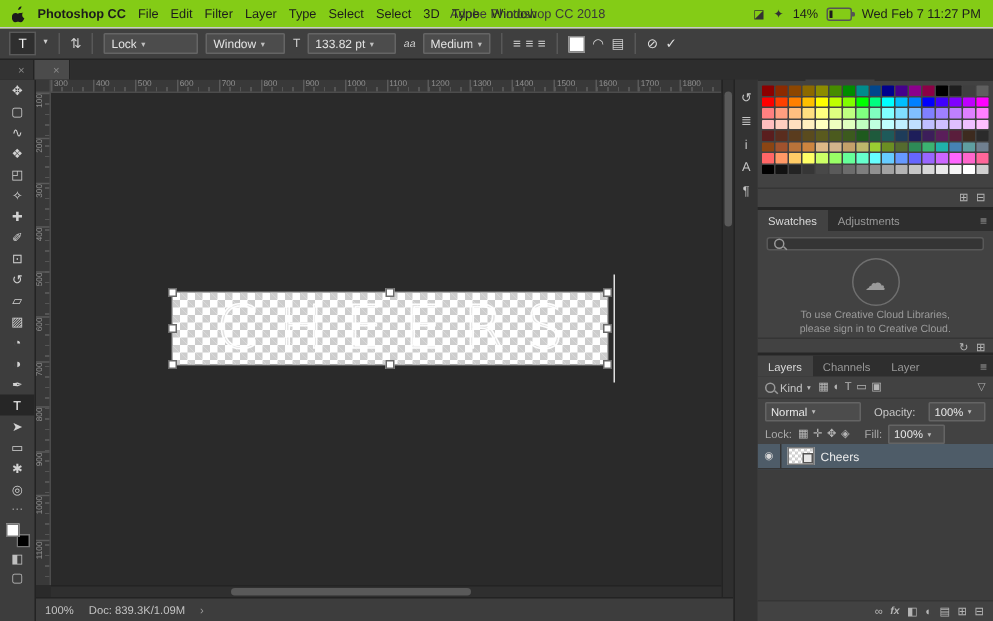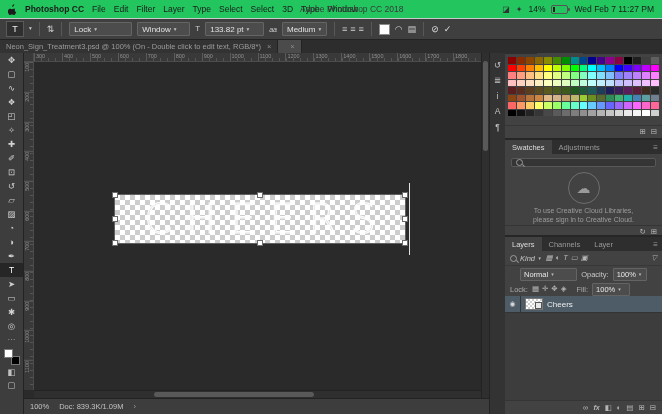--- a/index.html
+++ b/index.html
@@ -1,19 +1,19 @@
 <!DOCTYPE html>
 <html><head>
 <meta charset="utf-8">
 <style>
   html,body{margin:0;padding:0;}
   body{width:662px;height:414px;position:relative;overflow:hidden;background:#2a2a2a;
        font-family:"Liberation Sans",sans-serif;-webkit-user-select:none;}
   
-  .menubar{position:absolute;left:0;top:0;width:662px;height:19px;background:#22c55e;
+  .menubar{position:absolute;left:0;top:0;width:662px;height:19px;background:#84cc16;
            border-bottom:1px solid #c9c9c9;display:flex;align-items:center;padding:0 8px;
            box-sizing:border-box;font-size:8.5px;color:#1c1c1c;gap:4px;z-index:30;}
   .apple{display:flex;align-items:center;margin-right:4px;}
   .app-name{font-weight:bold;margin-right:4px;white-space:nowrap;}
   .menus{display:flex;gap:8px;}
   .menu-item{white-space:nowrap;cursor:default;}
   .win-title{position:absolute;left:300px;color:#3a3a3a;white-space:nowrap;}
   .menubar-right{margin-left:auto;display:flex;align-items:center;gap:6px;}
   .mb-icons{display:flex;gap:6px;}
   .mb-icon{font-size:8px;color:#333;}
@@ -116,24 +116,24 @@
   
   .lib-search{height:12px;margin:4px 6px 2px 6px;background:#353535;border:1px solid #585858;border-radius:2px;
               display:flex;align-items:center;gap:4px;padding:0 4px;}
   .mag{width:5px;height:5px;border:1px solid #9a9a9a;border-radius:50%;position:relative;flex:none;}
   .mag::after{content:"";position:absolute;width:3px;height:1px;background:#9a9a9a;transform:rotate(45deg);right:-3px;bottom:-1px;}
   .cloud-circle{width:30px;height:30px;border:1px solid #6e6e6e;border-radius:50%;margin:3px auto 2px auto;
                 display:flex;align-items:center;justify-content:center;color:#9a9a9a;font-size:14px;flex:none;}
   .lib-message{width:122px;margin:0 auto;font-size:7px;line-height:1.35;color:#9c9c9c;text-align:center;}
   
   .layer-filter-row{height:14px;display:flex;align-items:center;gap:3px;padding:0 5px;font-size:7.5px;
-                    color:#c7c7c7;border-bottom:1px solid #383838;flex:none;font-style:italic;}
+                    color:#c7c7c7;border-bottom:1px solid #383838;flex:none;}
   .filter-icons{display:flex;gap:3px;margin-left:2px;}
   .filter-toggle{margin-left:auto;color:#b5b5b5;font-size:7px;}
-  .blend-row{height:16px;display:flex;align-items:center;gap:4px;padding:0 15px;font-size:7.5px;color:#c7c7c7;flex:none;justify-content:space-between;}
+  .blend-row{height:16px;display:flex;align-items:center;gap:4px;padding:0 5px;font-size:7.5px;color:#c7c7c7;flex:none;justify-content:space-between;}
   .lcombo{display:flex;align-items:center;height:11px;background:#4c4c4c;border:1px solid #646464;
           border-radius:1px;padding:0 3px;gap:3px;font-size:7.5px;color:#e8e8e8;}
   .lcombo .arrow{font-size:5px;color:#bbb;}
   .blend-w{width:56px;}
   .pct-w{width:30px;}
   .lock-row{height:14px;display:flex;align-items:center;gap:4px;padding:0 5px;font-size:7.5px;color:#aaa;flex:none;}
   .layer-list{flex:1;background:#3d3d3d;overflow:hidden;}
   .layer-row{height:16px;display:flex;align-items:center;gap:4px;border-bottom:1px solid #343434;}
   .layer-row.selected{background:#4e5c68;}
   .eye{width:16px;height:100%;display:flex;align-items:center;justify-content:center;color:#d8d8d8;
@@ -216,21 +216,20 @@
   <span class="color-chip" style="background: rgb(255, 255, 255);"></span>
   <span class="ob-icon">◠</span>
   <span class="ob-icon">▤</span>
   <span class="sep"></span>
   <span class="ok-icon">⊘</span>
   <span class="ok-icon">✓</span>
 </div>
 
 <div class="tabbar">
   <div class="doc-tab">
-    <span>Neon_Sign_Treatment3.psd @ 100% (On - Double click to edit text, RGB/8*)</span>
     <span class="tab-close">×</span>
   </div>
   <div class="doc-tab active">
     <span class="tab-close">×</span>
   </div>
 </div>
 
 <div class="toolbar">
   <div class="tools">
       <div class="tool">✥</div>

